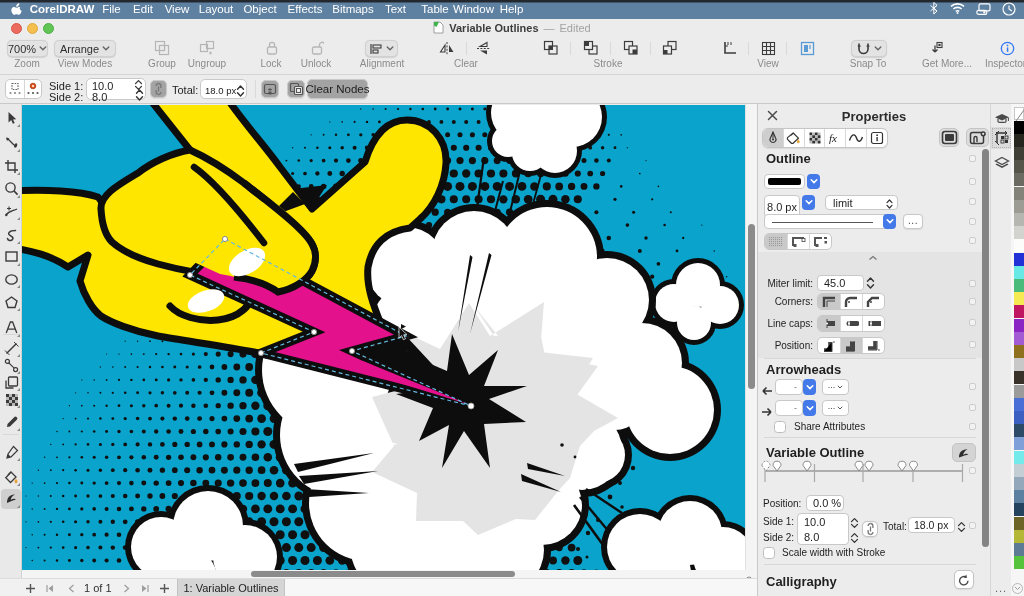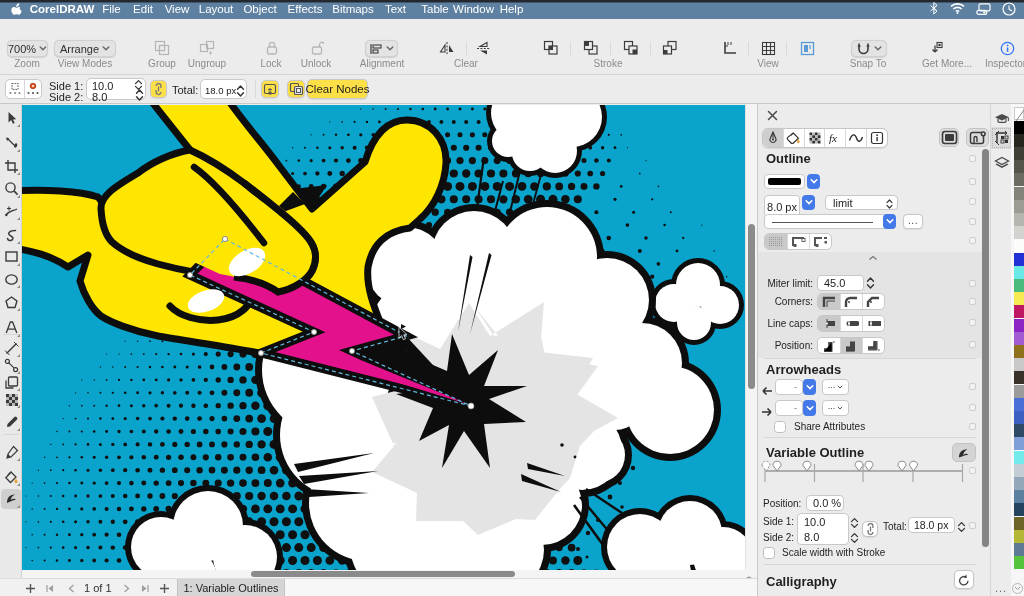--- a/index.html
+++ b/index.html
@@ -36,21 +36,21 @@
 .tb-icon { position:absolute; top:3px; width:16px; height:16px; display:flex; align-items:center; justify-content:center; }
 .tb-sep { position:absolute; top:5px; width:1px; height:13px; background:#d9d9d9; }
 
 
 .propbar { position:absolute; left:0; top:75px; width:1024px; height:29px; background:#ececec; border-bottom:1px solid #c9c9c9; font-size:11px; color:#222; }
 .pb-seg { position:absolute; left:5px; top:4px; width:37px; height:20px; background:#fff; border:.5px solid #c9c9c9; border-radius:5px; display:flex; overflow:hidden; }
 .pb-seg .cell { width:50%; display:flex; align-items:center; justify-content:center; }
 .pb-seg .cell + .cell { border-left:.5px solid #d6d6d6; }
 .pb-label { position:absolute; font-size:11px; color:#1e1e1e; }
 .pb-field { position:absolute; background:#fff; border:.5px solid #c9c9c9; border-radius:5px; }
-.pb-btn { position:absolute; white-space:nowrap; background:#fde047; border:.5px solid #c9c9c9; border-radius:5px; display:flex; align-items:center; justify-content:center; box-shadow:0 .5px 1px rgba(0,0,0,.08); }
+.pb-btn { position:absolute; white-space:nowrap; background:#a3a3a3; border:.5px solid #c9c9c9; border-radius:5px; display:flex; align-items:center; justify-content:center; box-shadow:0 .5px 1px rgba(0,0,0,.08); }
 
 
 .toolbox { position:absolute; left:0; top:104px; width:22px; height:474px; background:#e9e9e9; border-right:1px solid #d2d2d2; }
 .tool { position:absolute; left:1px; width:20px; height:20px; display:flex; align-items:center; justify-content:center; }
 .tool.selected { background:#cfcfcf; border-radius:4px; }
 .tool-div { position:absolute; left:3px; width:16px; height:1px; background:#d8d8d8; }
 
 .canvas-wrap { position:absolute; left:22px; top:105px; width:723px; height:465px; overflow:hidden; background:#0ba2d0; }
 
 .vscroll { position:absolute; left:745px; top:104px; width:12px; height:466px; background:#f4f4f4; border-left:1px solid #e2e2e2; }
@@ -130,20 +130,34 @@
           </svg></span>
         <span><svg width="15" height="12" viewBox="0 0 15 12">
             <rect x="3" y="0.8" width="11" height="7" rx="1.4" stroke="#fff" stroke-width="1.2" fill="none"></rect>
             <rect x="0.8" y="7.4" width="10" height="4" rx="2" stroke="#fff" stroke-width="1.1" fill="none"></rect>
             <circle cx="8.3" cy="9.4" r="1.1" fill="#fff"></circle>
           </svg></span>
         <span><svg width="14" height="14" viewBox="0 0 14 14">
             <circle cx="7" cy="7" r="6" stroke="#fff" stroke-width="1.2" fill="none"></circle>
             <path d="M7,3.4 L7,7 L9.8,9" stroke="#fff" stroke-width="1.1" fill="none"></path>
           </svg></span>
+      </div>
+    </div>
+    <div class="titlebar">
+      <span class="traffic t-red"></span>
+      <span class="traffic t-yellow"></span>
+      <span class="traffic t-green"></span>
+      <div class="title-center">
+        <span><svg width="11" height="13" viewBox="0 0 11 13">
+            <path d="M1,1 h6 l3,3 v8 h-9 Z" fill="#fff" stroke="#8a8a8a" stroke-width=".8"></path>
+            <path d="M1,1 h5 l-2.5,5 -2.5,-1.5 Z" fill="#3db54a"></path>
+          </svg></span>
+        <span class="title-main">Variable Outlines</span>
+        <span class="title-sep">—</span>
+        <span class="title-state">Edited</span>
       </div>
     </div>
     <div class="toolbar">
       <div class="tb-btn" style="left:7px;width:41px">
         <span>700%</span>
         <svg width="8" height="5" viewBox="0 0 8 5">
           <path d="M1.2,1 L4,3.8 L6.8,1" stroke="#666" stroke-width="1.4" fill="none" stroke-linecap="round"></path>
         </svg>
       </div>
       <div class="tb-label" style="left:27px">Zoom</div>
@@ -2091,20 +2105,21 @@
       <div class="thumb"></div>
     </div>
     <div class="corner-zoom"><svg width="10" height="8" viewBox="0 0 10 8">
         <circle cx="4" cy="3.6" r="2.6" fill="none" stroke="#8a8a8a" stroke-width="1"></circle>
         <path d="M6,5.4 L8.6,7.6" stroke="#8a8a8a" stroke-width="1"></path>
       </svg></div>
     <div class="panel">
       <div class="panel-close"><svg width="13" height="13" viewBox="0 0 13 13">
           <path d="M2.5,2.5 L10.5,10.5 M10.5,2.5 L2.5,10.5" stroke="#4a4a4a" stroke-width="1.5" stroke-linecap="round"></path>
         </svg></div>
+      <div class="panel-title">Properties</div>
       <div class="seg6">
         <span class="cell sel">
           <svg width="14" height="14" viewBox="0 0 14 14">
             <path d="M7,1.2 L9.6,7 a3,3 0 1 1 -5.2,0 Z" fill="none" stroke="#333" stroke-width="1.2"></path>
             <circle cx="7" cy="8.6" r="1" fill="#333"></circle>
             <path d="M7,1.2 V7.6" stroke="#333" stroke-width="1"></path>
           </svg>
         </span>
         <span class="cell">
           <svg width="15" height="14" viewBox="0 0 15 14">

